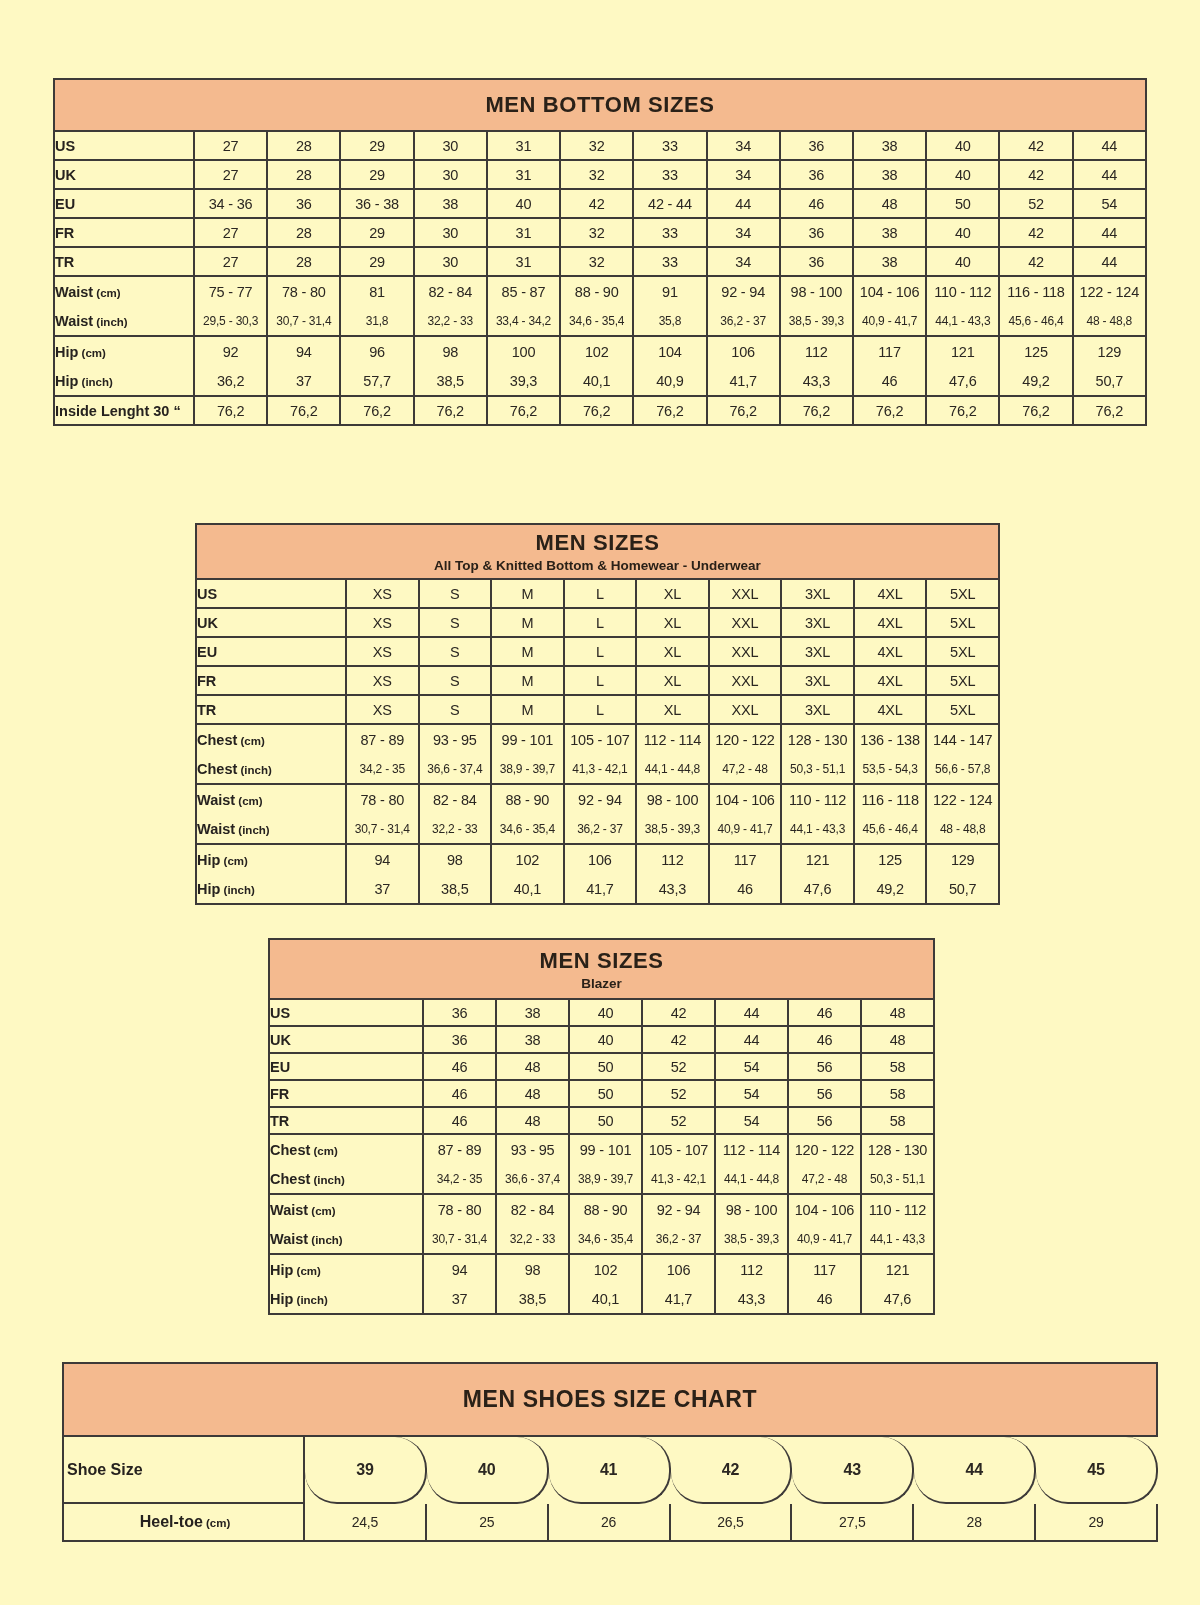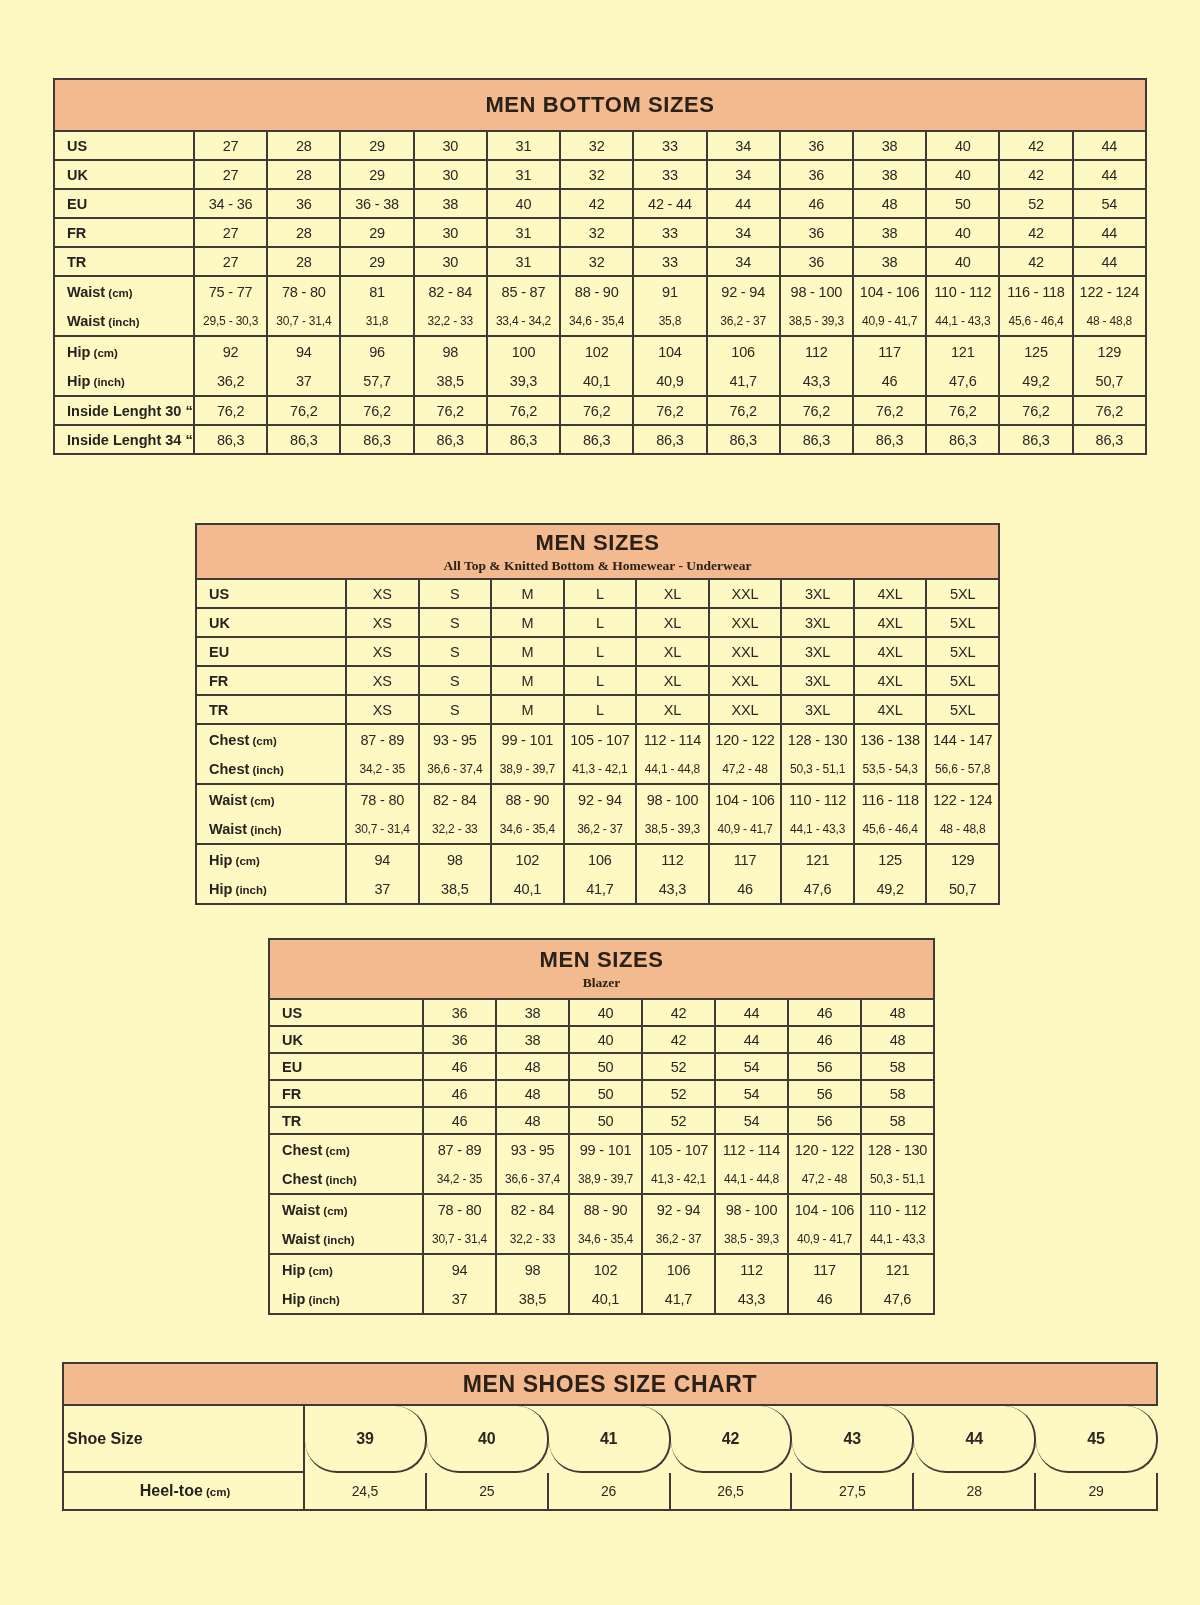--- a/index.html
+++ b/index.html
@@ -11,23 +11,23 @@
   table{
     border-collapse:separate;border-spacing:0;table-layout:fixed;width:100%;
     border-top:2px solid var(--bc);border-left:2px solid var(--bc);
   }
   th,td{
     border-right:2px solid var(--bc);border-bottom:2px solid var(--bc);
     box-sizing:border-box;overflow:hidden;padding:0;vertical-align:middle;
   }
   th.hdr{background:var(--hf);}
   .t-title{font-size:22px;font-weight:bold;text-align:center;letter-spacing:.6px;color:#2a2118;}
-  .t-sub{font-size:13.5px;font-weight:bold;text-align:center;margin-top:2px;color:#2a2118;font-family:Liberation Serif, serif;}
+  .t-sub{font-size:13.5px;font-weight:bold;text-align:center;margin-top:2px;color:#2a2118;}
   .t-sub:empty{display:none;}
-  td.lbl{text-align:left;padding-left:12px;font-weight:bold;font-size:14.5px;white-space:nowrap;}
+  td.lbl{text-align:left;font-weight:bold;font-size:14.5px;white-space:nowrap;}
   .unit{font-size:11.5px;font-weight:bold;}
   td.val{text-align:center;font-size:14.5px;letter-spacing:-0.2px;white-space:nowrap;color:#2b2722;}
   tr.kind-pair-top td{border-bottom:0;}
   tr.small td.val{font-size:12px;}
 
   
   #t1 th.hdr{height:52px;}
   #t1 tr.kind-code td{height:29px;}
   #t1 tr.kind-pair-top td,#t1 tr.kind-pair-bottom td{height:30px;}
   #t1 col.col-label{width:140px;}
@@ -38,21 +38,21 @@
   #t2 tr.kind-pair-top td,#t2 tr.kind-pair-bottom td{height:30px;}
   #t2 col.col-label{width:150px;}
 
   
   #t3 th.hdr{height:60px;}
   #t3 tr.kind-code td{height:27px;}
   #t3 tr.kind-pair-top td,#t3 tr.kind-pair-bottom td{height:30px;}
   #t3 col.col-label{width:154px;}
 
   
-  #t4 th.hdr{height:42px;}
+  #t4 th.hdr{height:73px;}
   #t4 .t-title{font-size:23px;}
   #t4 tr.kind-shoe td{height:67px;}
   #t4 tr.kind-shoe td.val{font-weight:bold;font-size:16px;border-radius:32px;}
   #t4 tr.kind-heel td{height:38px;text-align:center;}
   #t4 tr.kind-heel td.val{font-size:14px;}
   #t4 td.lbl{font-size:16px;padding-left:3px;}
   #t4 col.col-label{width:241px;}
 </style>
 </head>
 <body>
@@ -239,36 +239,20 @@
             <td class="val">76,2</td>
             <td class="val">76,2</td>
             <td class="val">76,2</td>
             <td class="val">76,2</td>
             <td class="val">76,2</td>
             <td class="val">76,2</td>
             <td class="val">76,2</td>
             <td class="val">76,2</td>
             <td class="val">76,2</td>
           </tr>
-          <tr class="kind-code">
-            <td class="lbl"><span>Inside Lenght 34 “</span></td>
-            <td class="val">86,3</td>
-            <td class="val">86,3</td>
-            <td class="val">86,3</td>
-            <td class="val">86,3</td>
-            <td class="val">86,3</td>
-            <td class="val">86,3</td>
-            <td class="val">86,3</td>
-            <td class="val">86,3</td>
-            <td class="val">86,3</td>
-            <td class="val">86,3</td>
-            <td class="val">86,3</td>
-            <td class="val">86,3</td>
-            <td class="val">86,3</td>
-          </tr>
         </tbody>
     </table>
   </section>
 
   <section class="tbl" id="t2" style="left:195px;top:523px;width:805px;">
     <table>
         <colgroup>
           <col class="col-label">
           <col>
           <col>

